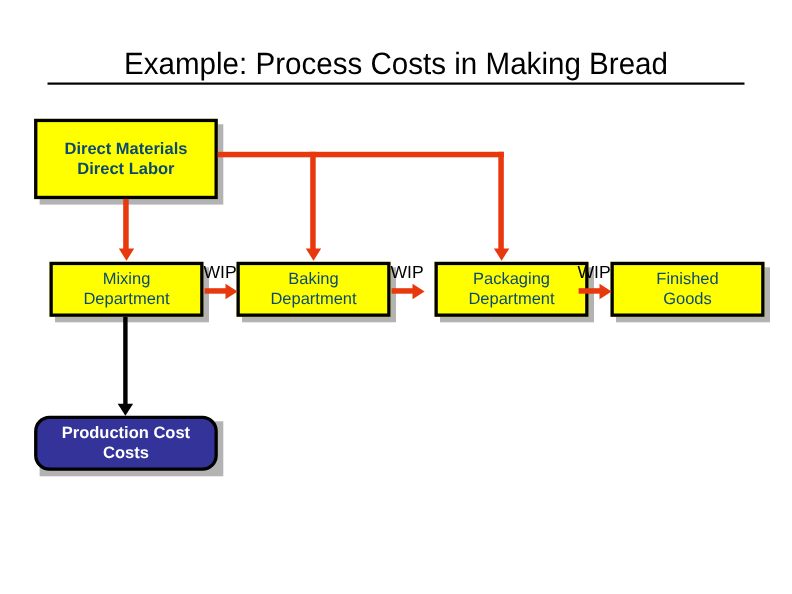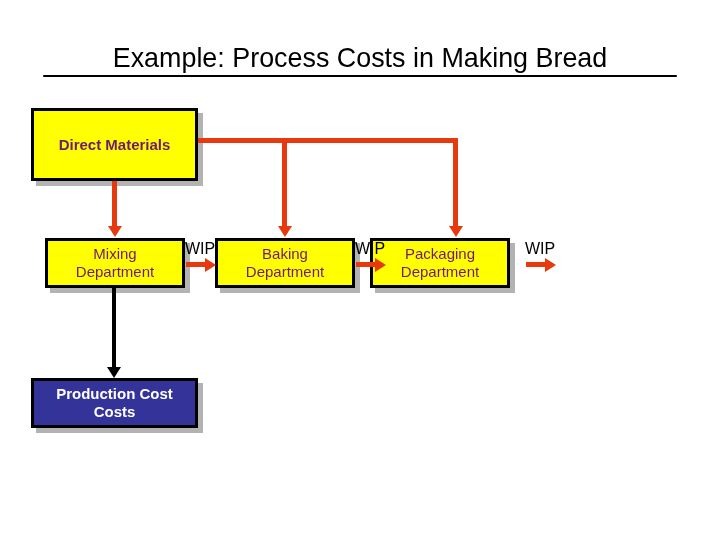--- a/index.html
+++ b/index.html
@@ -68,38 +68,39 @@
     justify-content: center;
     line-height: 1.18;
   }
   .box .line {
     display: block;
     white-space: nowrap;
   }
 
   .box.yellow {
     background: #ffff00;
-    color: #701a75;
+    color: #0c4a6e;
   }
   .box.navy {
     background: #333399;
     color: #ffffff;
   }
 
   .box.materials {
     font-size: 15px;
     font-weight: bold;
   }
   .box.dept {
     font-size: 15px;
     font-weight: normal;
   }
   .box.report {
     font-size: 15px;
     font-weight: bold;
+    border-radius: 14px;
   }
 
   
   .hline {
     position: absolute;
     background: #e8380d;
     height: 5px;
   }
   .vline {
     position: absolute;
@@ -149,20 +150,21 @@
 <body>
 
 <div id="slide">
 
   <div class="title">Example: Process Costs in Making Bread</div>
 
   <div class="boxwrap" style="left:31px; top:108px; width:167px; height:73px;">
     <div class="shadow"></div>
     <div class="box yellow materials">
       <span class="line">Direct Materials</span>
+      <span class="line">Direct Labor</span>
     </div>
   </div>
 
   <div class="vline" style="left:112px; top:181px; height:46px;"></div>
   <div class="arrow-down" style="left:107.5px; top:226px;"></div>
 
   <div class="hline" style="left:198px; top:138px; width:260px;"></div>
 
   <div class="vline" style="left:282px; top:138px; height:89px;"></div>
   <div class="arrow-down" style="left:277.5px; top:226px;"></div>
@@ -179,28 +181,35 @@
   </div>
 
   <div class="boxwrap" style="left:215px; top:238px; width:140px; height:50px;">
     <div class="shadow"></div>
     <div class="box yellow dept">
       <span class="line">Baking</span>
       <span class="line">Department</span>
     </div>
   </div>
 
-  <div class="boxwrap" style="left:370px; top:238px; width:140px; height:50px;">
+  <div class="boxwrap" style="left:395px; top:238px; width:140px; height:50px;">
     <div class="shadow"></div>
     <div class="box yellow dept">
       <span class="line">Packaging</span>
       <span class="line">Department</span>
     </div>
   </div>
 
+  <div class="boxwrap" style="left:555px; top:238px; width:140px; height:50px;">
+    <div class="shadow"></div>
+    <div class="box yellow dept">
+      <span class="line">Finished</span>
+      <span class="line">Goods</span>
+    </div>
+  </div>
 
   <div class="wip-label" style="left:185px; top:240px;">WIP</div>
   <div class="hline" style="left:186px; top:262px; width:20px;"></div>
   <div class="arrow-right" style="left:205px; top:257.5px;"></div>
 
   <div class="wip-label" style="left:355px; top:240px;">WIP</div>
   <div class="hline" style="left:356px; top:262px; width:20px;"></div>
   <div class="arrow-right" style="left:375px; top:257.5px;"></div>
 
   <div class="wip-label" style="left:525px; top:240px;">WIP</div>

